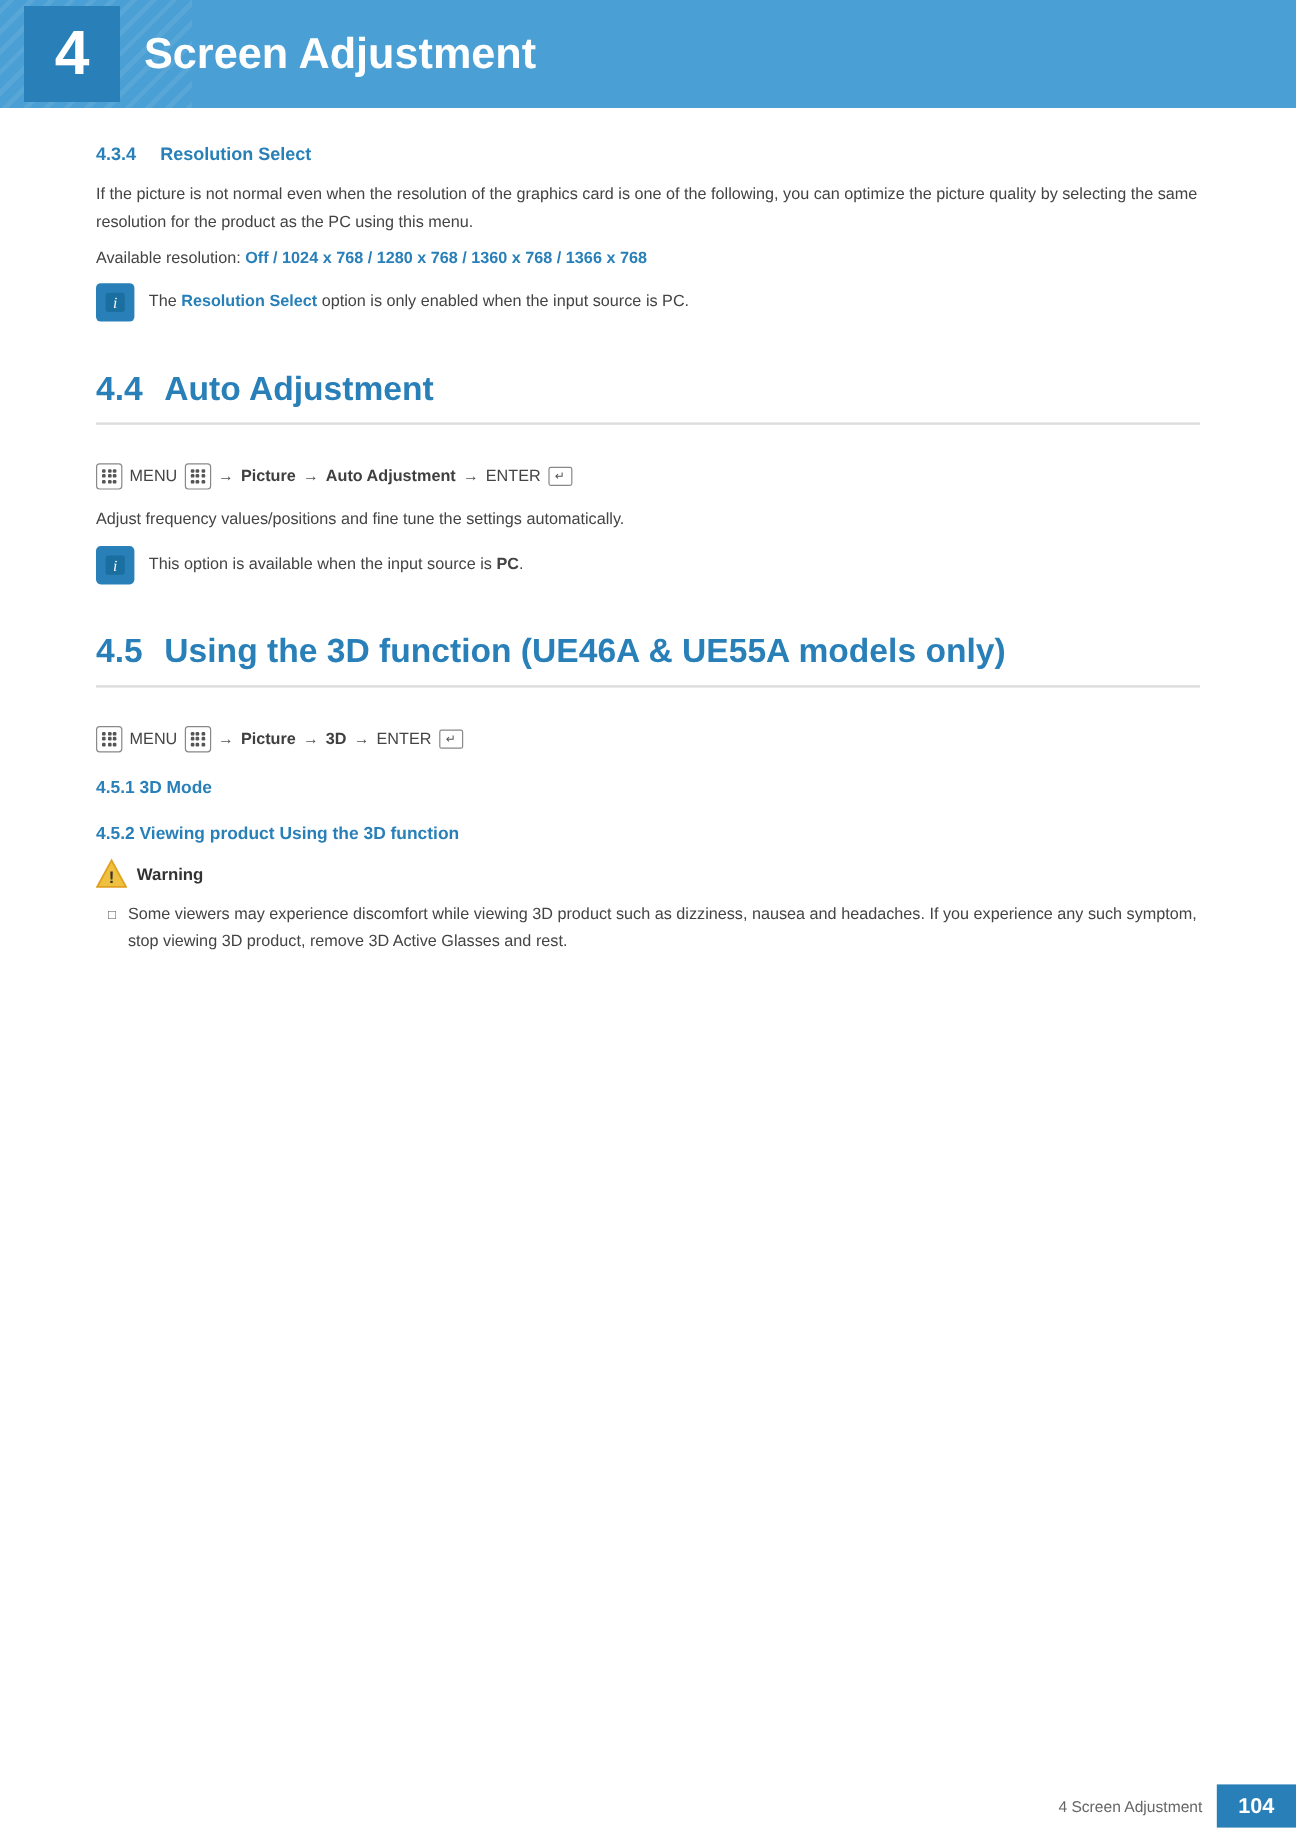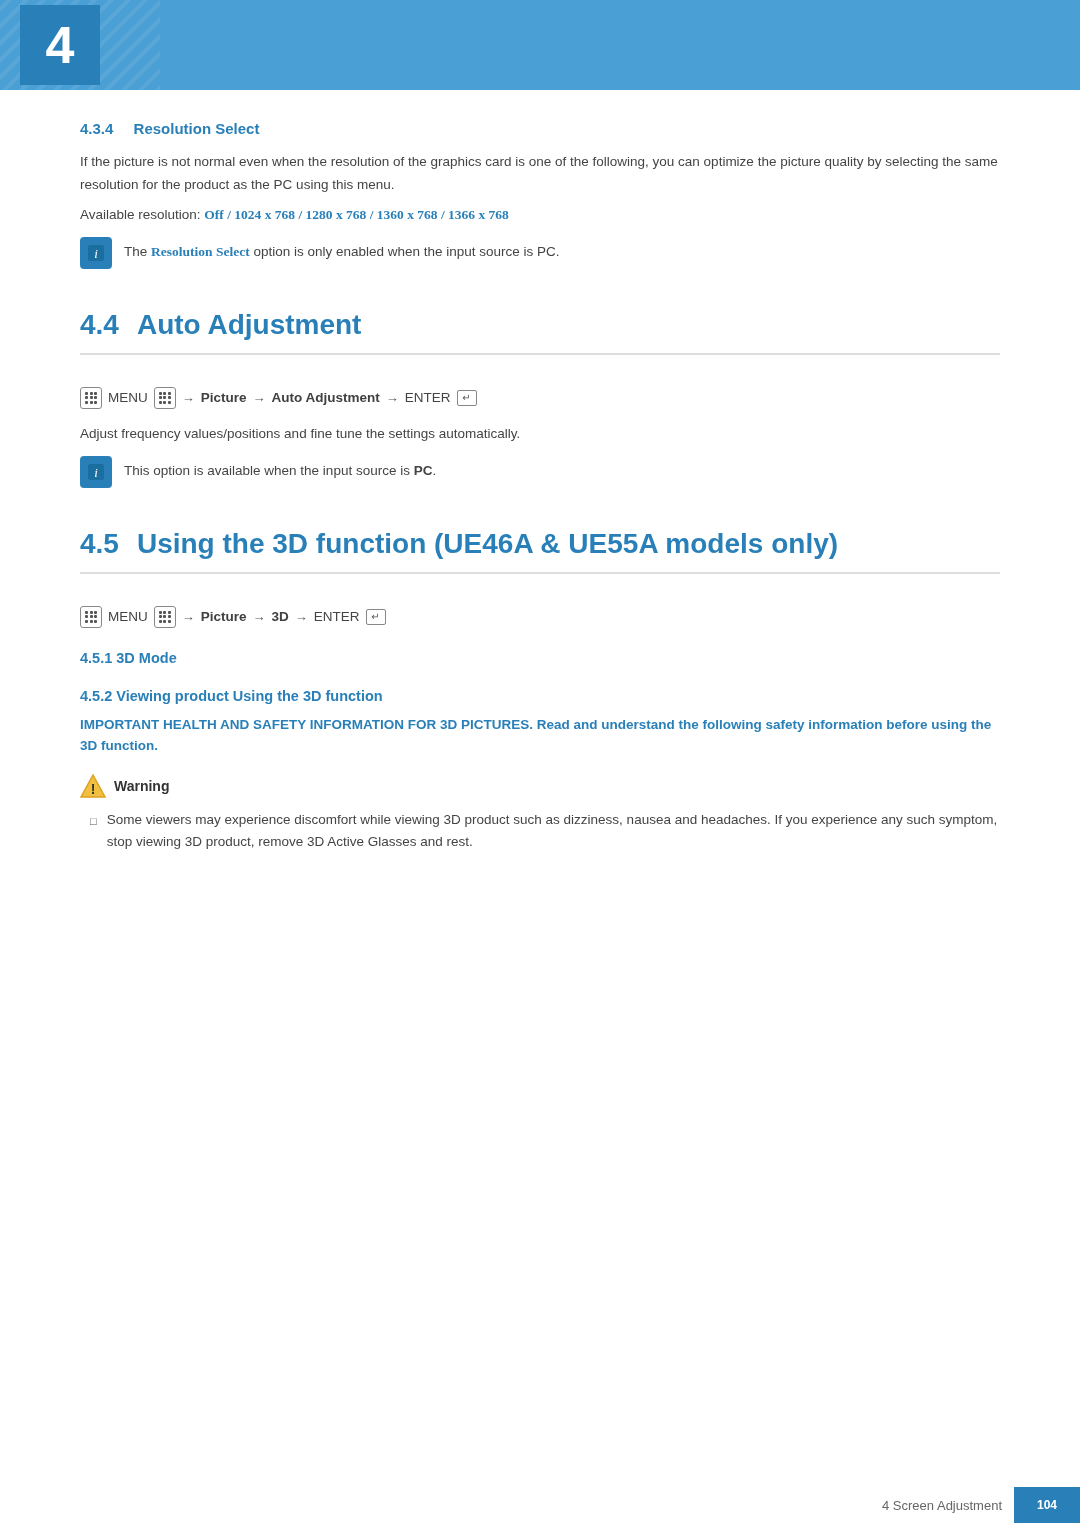--- a/index.html
+++ b/index.html
@@ -94,21 +94,20 @@
 
     .available-resolutions {
       font-size: 13.5px;
       margin-bottom: 14px;
       color: #444444;
     }
 
     .highlight-blue {
       color: #2980b9;
       font-weight: bold;
-      font-family: Liberation Serif, serif;
     }
 
     .note-box {
       display: flex;
       align-items: flex-start;
       margin: 10px 0 20px 0;
     }
 
     .note-icon {
       width: 32px;
@@ -301,37 +300,38 @@
 
     .footer-text {
       font-size: 13px;
       color: #666;
       margin-right: 12px;
     }
 
     .page-number-badge {
       background: #2980b9;
       color: #ffffff;
-      font-size: 12px;
+      font-size: 18px;
       font-weight: bold;
       padding: 8px 18px;
       display: flex;
       align-items: center;
       justify-content: center;
       min-width: 66px;
       height: 36px;
     }
   </style>
 </head>
 <body>
 
 <div class="header-banner">
   <div class="chapter-number-box">
     <span>4</span>
   </div>
+  <div class="header-title">Screen Adjustment</div>
 </div>
 
 <div class="content">
 
   <div class="subsection">
     <div class="subsection-heading">
       <span class="section-num">4.3.4</span>
       <span>Resolution Select</span>
     </div>
 
@@ -461,21 +461,20 @@
     <span class="section-num">4.5.1</span>
     <span>3D Mode</span>
   </div>
 
 
   <div class="sub-subsection-heading">
     <span class="section-num">4.5.2</span>
     <span>Viewing product Using the 3D function</span>
   </div>
 
-  <p class="safety-warning">IMPORTANT HEALTH AND SAFETY INFORMATION FOR 3D PICTURES. Read and understand the following safety information before using the 3D function.</p>
 
   <div class="warning-box">
     <div class="warning-header">
       <svg class="warning-triangle" viewBox="0 0 26 26">
         <polygon points="13,2 25,24 1,24" fill="#f0c040" stroke="#e0a020" stroke-width="1.5"></polygon>
         <text x="13" y="21" text-anchor="middle" font-size="14" font-weight="bold" fill="#333">!</text>
       </svg>
       <span class="warning-label">Warning</span>
     </div>
     <ul class="warning-list">

